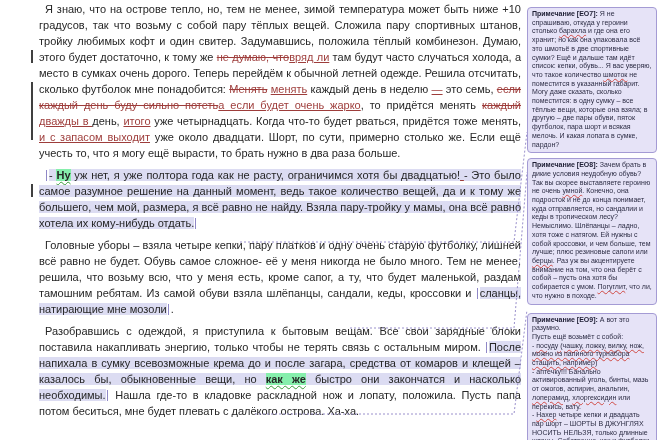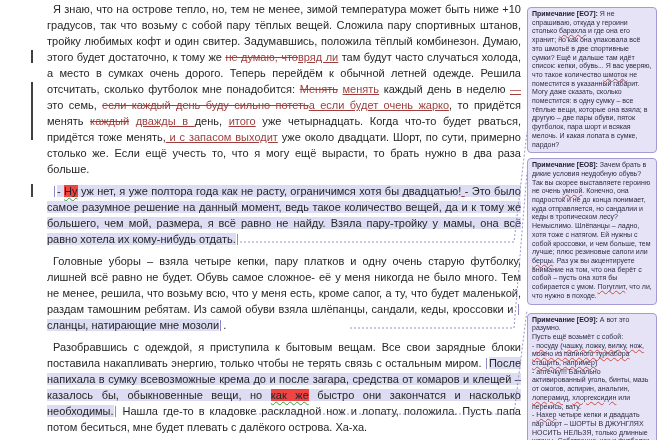--- a/index.html
+++ b/index.html
@@ -6,27 +6,27 @@
   .page{
     position:relative; width:660px; height:440px; background:#ffffff;
     overflow:hidden; font-family:"Liberation Sans",sans-serif;
   }
   
   .doc{
     position:absolute; left:39px; top:1px; width:482px;
     font-size:11px; line-height:16px; color:#262626;
     text-align:justify;
   }
-  .doc p{ margin:0 0 6px 8px; text-indent:6px; }
+  .doc p{ margin:0 0 6px 0; text-indent:6px; }
   .run-n{}
   .run-del{ color:#9e3d3b; text-decoration:line-through; }
   .run-ins{ color:#9e3d3b; text-decoration:underline; }
   .run-hl{ background:#dcdcf2; }
   .run-hlins{ background:#dcdcf2; color:#9e3d3b; text-decoration:underline; white-space:pre; }
-  .run-hlg{ background:#ef4444; text-decoration:underline wavy #3a9a3a; text-decoration-thickness:1px; text-underline-offset:2px; }
+  .run-hlg{ background:#86efac; text-decoration:underline wavy #3a9a3a; text-decoration-thickness:1px; text-underline-offset:2px;font-weight:bold; }
   .run-a{ display:inline-block; width:1px; height:11px; border-left:1px solid #8f87c7; vertical-align:-2px; margin:0 1px; }
   
   .change-bar{ position:absolute; left:31px; width:2px; background:#404040; }
   
   .comments{
     position:absolute; left:527px; top:0; width:131px; height:440px; overflow:hidden;
   }
   .comment{
     border:1px solid #a49bd4; background:#e6e3f7; border-radius:4px;
     padding:2px 4px 3px 4px; margin:0 1px 5px 0;

